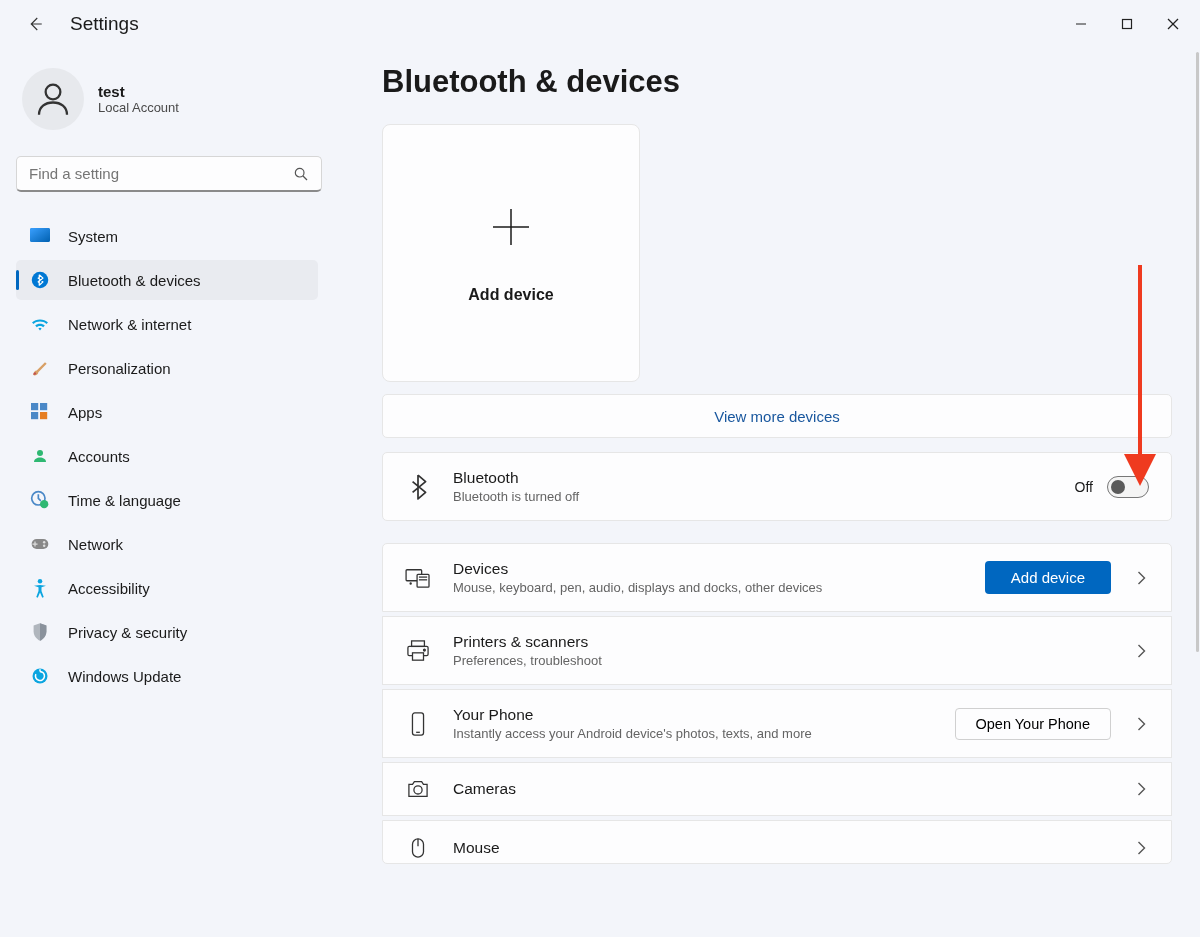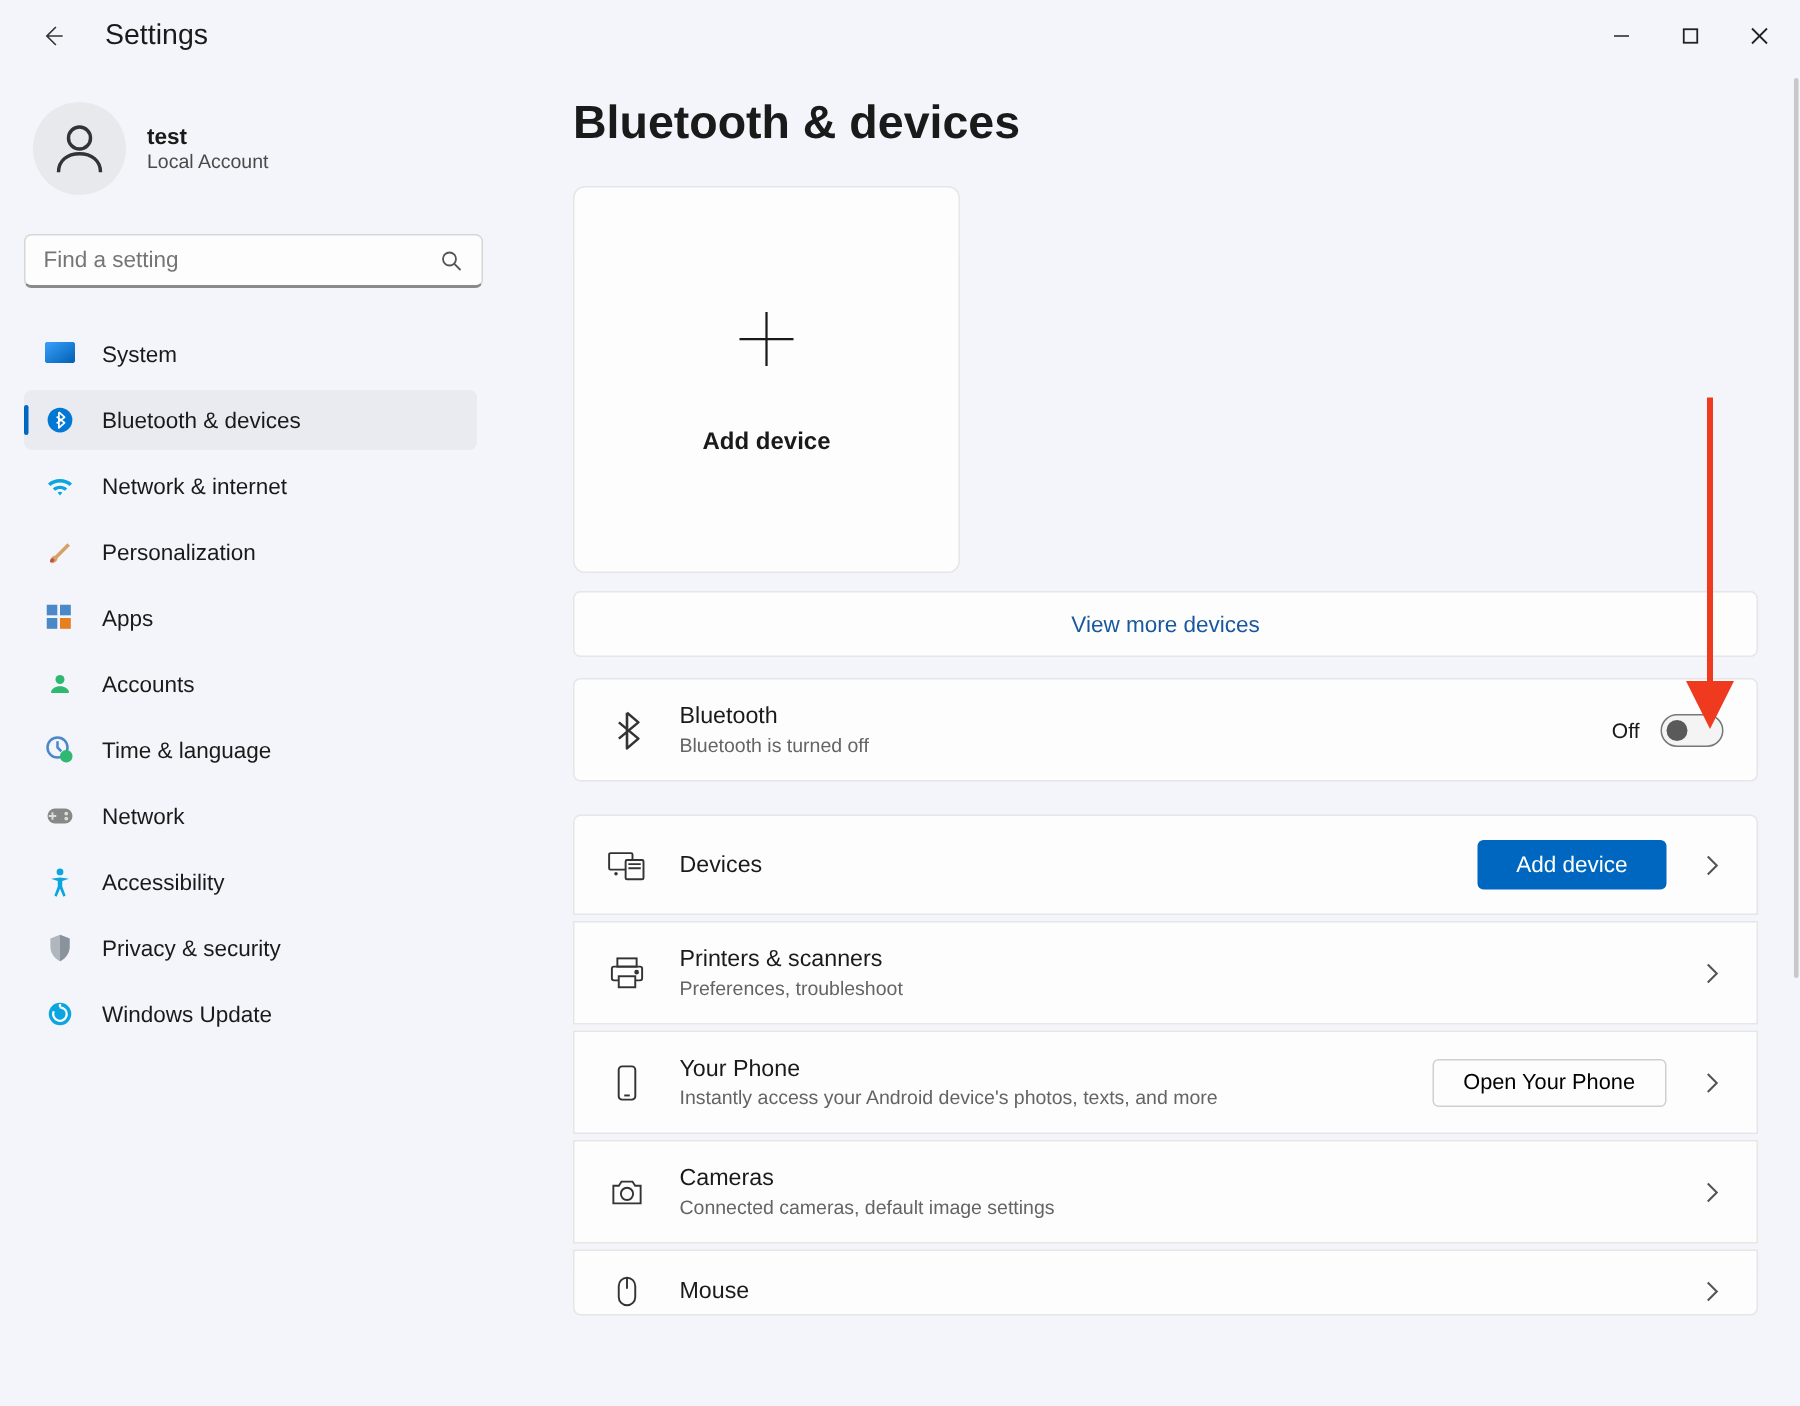--- a/index.html
+++ b/index.html
@@ -447,20 +447,21 @@
           <svg width="26" height="22" viewBox="0 0 28 24" fill="none" stroke="#333" stroke-width="1.4">
               <rect x="1" y="3" width="17" height="12" rx="1"></rect>
               <rect x="13" y="8" width="13" height="14" rx="1" fill="#fdfdfe"></rect>
               <line x1="15" y1="11" x2="24" y2="11"></line>
               <line x1="15" y1="14" x2="24" y2="14"></line>
               <circle cx="6" cy="18" r="0.6" fill="#333"></circle>
             </svg>
         </span>
         <div class="texts">
           <div class="title">Devices</div>
+          <div class="sub">Mouse, keyboard, pen, audio, displays and docks, other devices</div>
         </div>
         <button class="btn-primary">Add device</button>
         <span class="chevron">
           <svg width="9" height="14" viewBox="0 0 8 14" fill="none" stroke="#555" stroke-width="1.4">
               <path d="M1 1l6 6-6 6"></path>
             </svg>
         </span>
       </div>
 
       <div class="card">
@@ -504,21 +505,20 @@
 
       <div class="card">
         <span class="icon-slot">
           <svg width="24" height="20" viewBox="0 0 26 22" fill="none" stroke="#333" stroke-width="1.4">
               <path d="M3 6h4l2-3h8l2 3h4v13H3z"></path>
               <circle cx="13" cy="12" r="4.5"></circle>
             </svg>
         </span>
         <div class="texts">
           <div class="title">Cameras</div>
-          <div class="sub">Connected cameras, default image settings</div>
         </div>
         <span class="chevron">
           <svg width="9" height="14" viewBox="0 0 8 14" fill="none" stroke="#555" stroke-width="1.4">
               <path d="M1 1l6 6-6 6"></path>
             </svg>
         </span>
       </div>
 
       <div class="card" style="padding-bottom:4px;">
         <span class="icon-slot">

